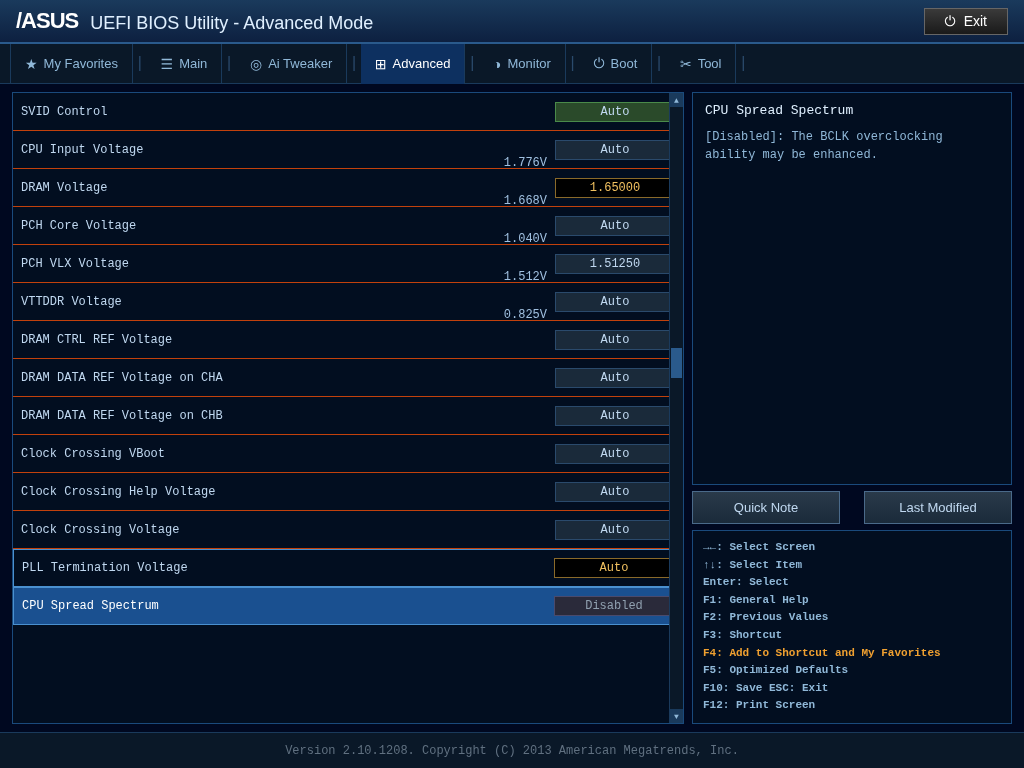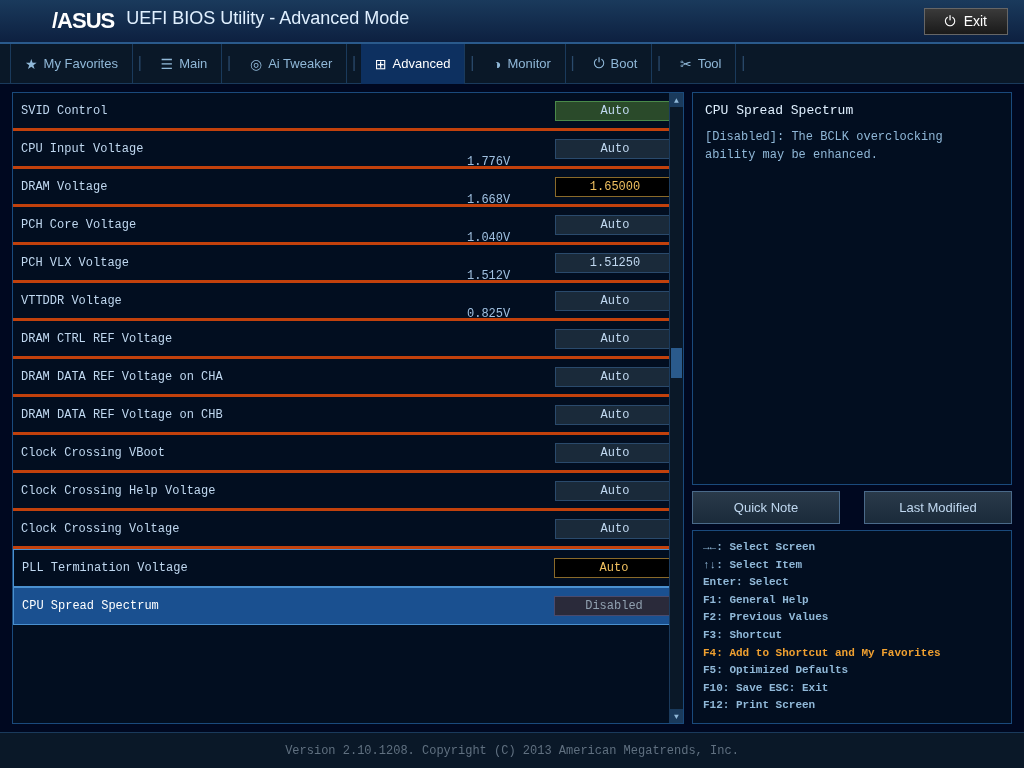--- a/index.html
+++ b/index.html
@@ -16,23 +16,22 @@
     #header {
       background: linear-gradient(180deg, #1a3a5c 0%, #0d2040 100%);
       height: 44px;
       display: flex;
       align-items: center;
       padding: 0 16px;
       border-bottom: 2px solid #2a5a8c;
     }
     #header-logo {
       display: flex;
-      align-items: flex-start;
+      align-items: flex-end;
       gap: 12px;
-      margin-left: 36px;
     }
     .asus-logo {
       color: #ffffff;
       font-size: 22px;
       font-weight: bold;
       font-family: Arial, sans-serif;
       letter-spacing: -1px;
     }
     .header-title {
       color: #e0f0ff;
@@ -97,40 +96,41 @@
       background: #020e20;
       overflow: hidden;
       position: relative;
     }
 
     .setting-row {
       display: flex;
       align-items: center;
       height: 38px;
       padding: 0 8px;
-      border-bottom: 3px solid #c2410c;
+      border-bottom: 1px solid #c2410c;
     }
     .setting-row.selected {
       background: #1a5090;
       border: 1px solid #4a90d0;
     }
     .setting-row.highlighted {
       border: 1px solid #4a90d0;
       background: #020e20;
     }
     .setting-name {
       flex: 1;
       font-size: 12px;
       color: #c0d8f0;
       font-family: 'Courier New', monospace;
     }
     .setting-current {
       color: #a0c0e0;
       font-size: 12px;
       width: 80px;
+      text-align: right;
       margin-right: 8px;
       margin-top: 26px;
     }
     .setting-value {
       width: 120px;
       background: #1a2a3a;
       border: 1px solid #2a4a6c;
       color: #c0d8f0;
       font-size: 12px;
       padding: 2px 8px;

